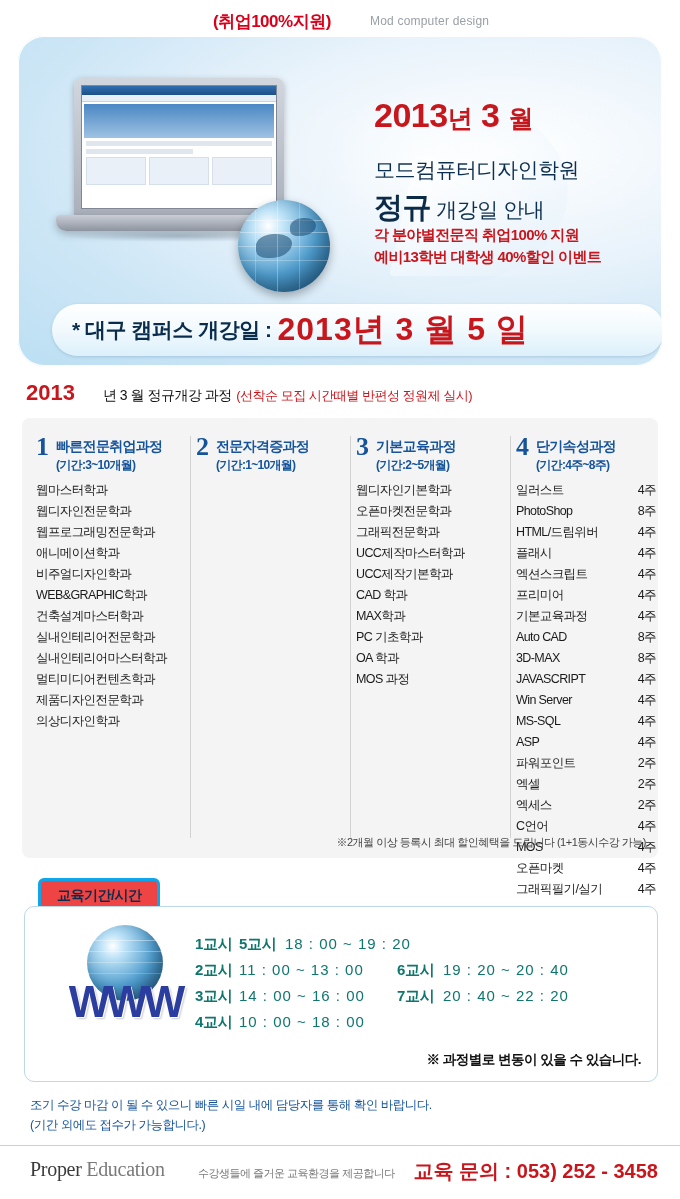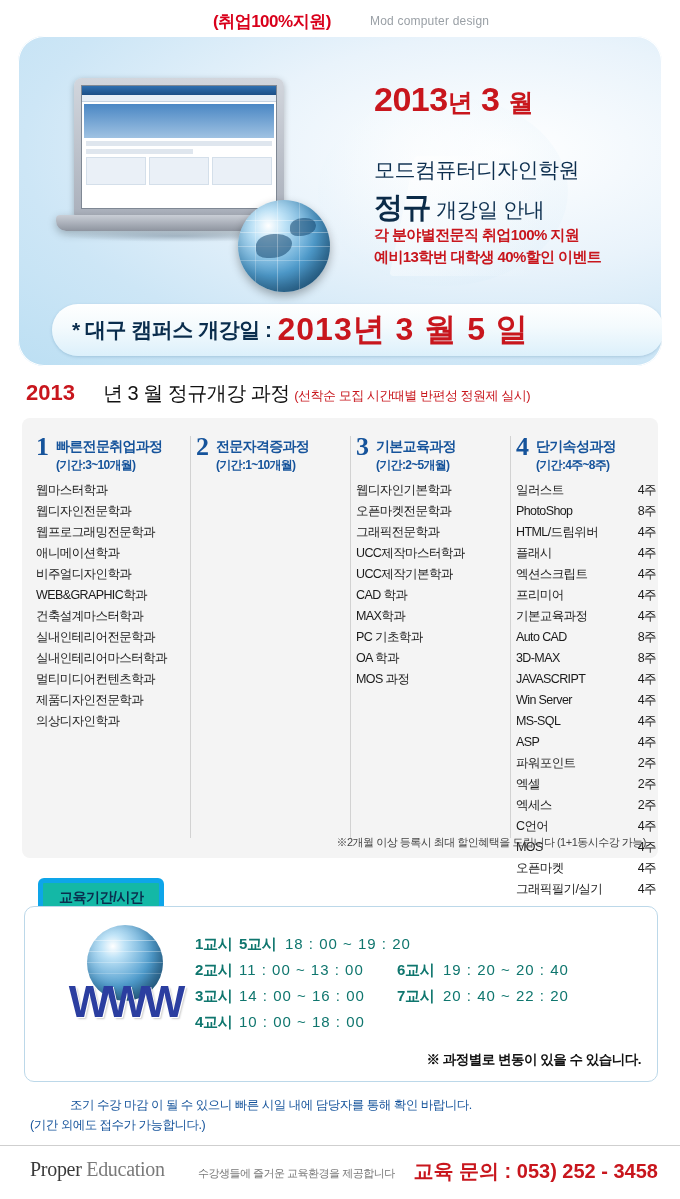--- a/index.html
+++ b/index.html
@@ -149,21 +149,21 @@
     width: 36px; height: 24px;
     left: 18px; top: 34px;
     background: rgba(20,70,110,.55);
     border-radius: 50% 40% 60% 30%;
   }
   .globe-land.b { left: 52px; top: 18px; width: 26px; height: 18px; }
 
   
   .hero-date {
     position: absolute;
-    left: 356px; top: 44px;
+    left: 356px; top: 60px;
     font-size: 34px;
     font-weight: bold;
     color: #c8161d;
     letter-spacing: -0.5px;
   }
   .hero-date .small { font-size: 25px; }
   .hero-academy {
     position: absolute;
     left: 356px; top: 120px;
     font-size: 21px;
@@ -226,21 +226,21 @@
     letter-spacing: 1px;
   }
 
   
   .sec-head {
     position: absolute;
     left: 26px; top: 380px;
     white-space: nowrap;
   }
   .sec-head .y { font-size: 22px; font-weight: bold; color: #c8161d; }
-  .sec-head .k { font-size: 20px; color: #111; letter-spacing: -0.5px; padding-left: 28px; }
+  .sec-head .k { font-size: 14px; color: #111; letter-spacing: -0.5px; padding-left: 28px; }
   .sec-head .note { font-size: 13px; color: #c8161d; letter-spacing: -0.5px; }
 
   
   .panel {
     position: absolute;
     left: 22px; top: 418px;
     width: 636px; height: 440px;
     background: #f4f4f4;
     border-radius: 8px;
   }
@@ -310,22 +310,22 @@
     font-size: 11px;
     color: #444;
     letter-spacing: -0.5px;
   }
 
   
   .time-tab {
     position: absolute;
     left: 38px; top: 878px;
     padding: 6px 16px;
-    background: #14b8a6;
-    border: 5px solid #0ea5e9;
+    background: #ef4444;
+    border: 3px solid #0ea5e9;
     border-radius: 6px;
     font-size: 14px;
     font-weight: bold;
     color: #0a2d4d;
     letter-spacing: -0.5px;
   }
   .time-box {
     position: absolute;
     left: 24px; top: 906px;
     width: 632px; height: 174px;
@@ -393,21 +393,20 @@
     letter-spacing: -0.5px;
   }
 
   
   .foot-note1 {
     position: absolute;
     left: 30px; top: 1097px;
     font-size: 12.5px;
     color: #15539b;
     letter-spacing: -0.5px;
-    margin-left: 40px;
   }
   .foot-note2 {
     position: absolute;
     left: 30px; top: 1117px;
     font-size: 12.5px;
     color: #15539b;
     letter-spacing: -0.5px;
   }
   .foot-sep {
     position: absolute;

